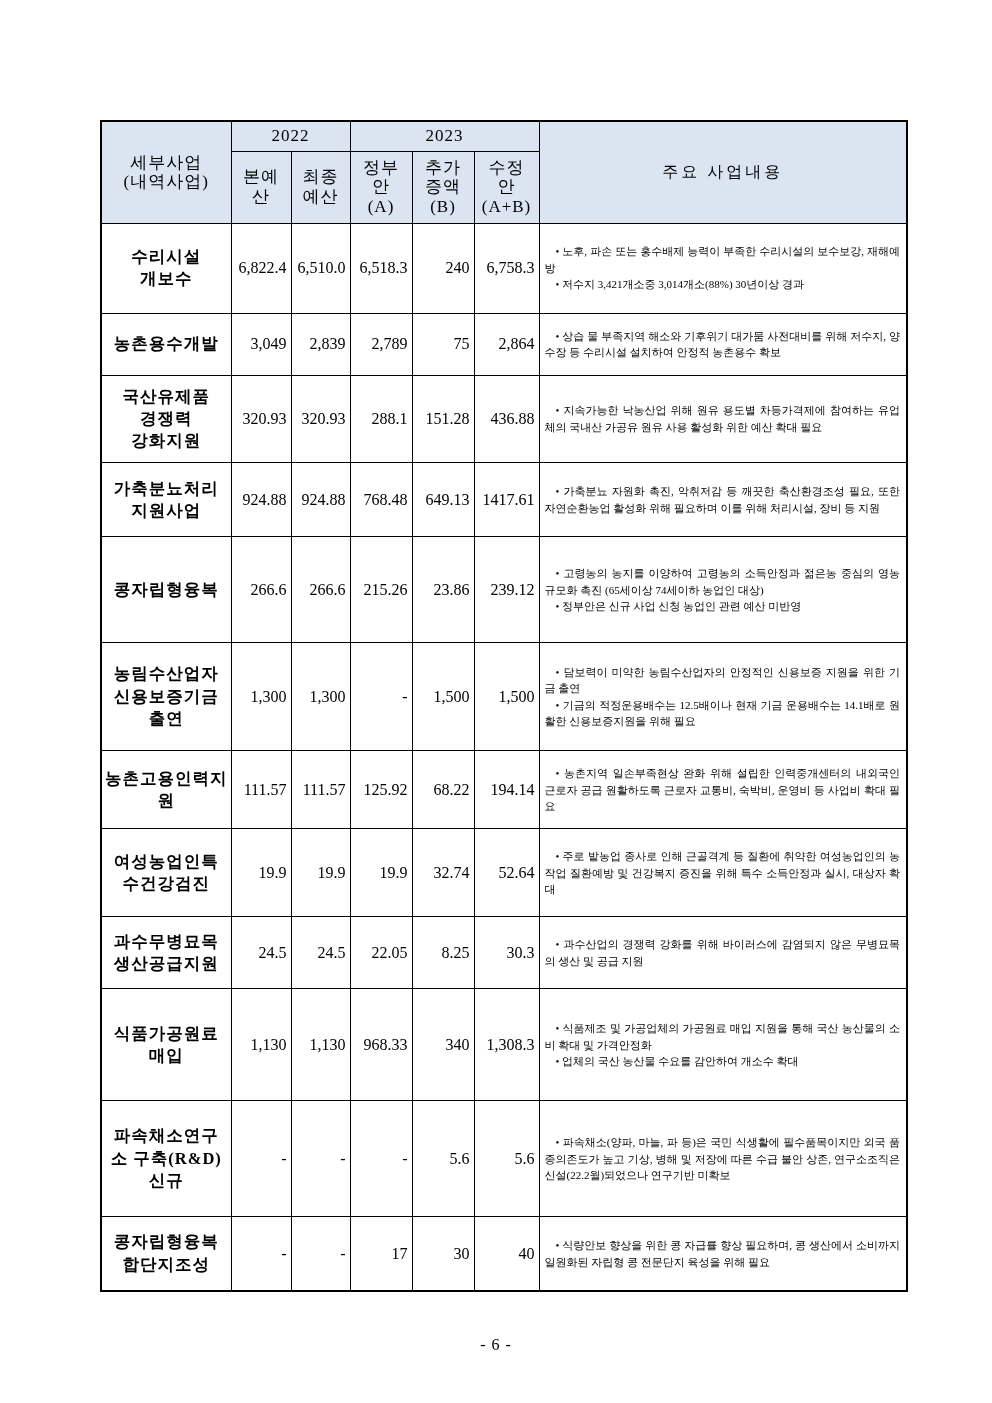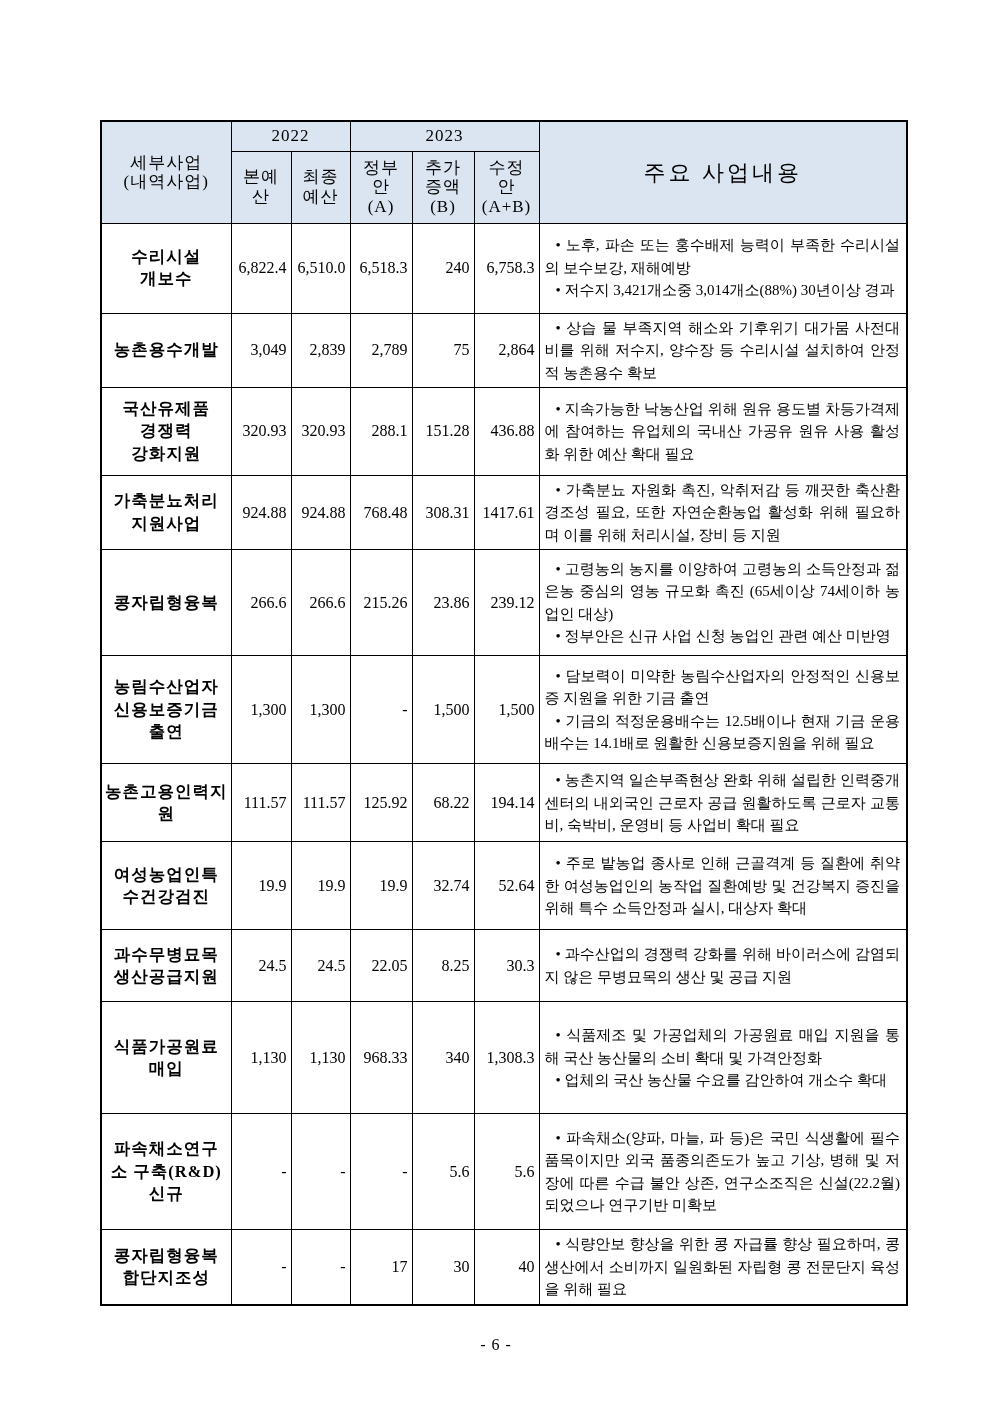--- a/index.html
+++ b/index.html
@@ -27,42 +27,42 @@
     font-weight: normal;
     text-align: center;
     vertical-align: middle;
     white-space: pre-line;
     font-size: 17px;
     line-height: 1.15;
     letter-spacing: 1px;
   }
   thead tr.group-row { height: 30px; }
   thead tr.sub-row { height: 72px; }
-  thead th.main-col { font-size: 22px; letter-spacing: 3px; }
+  thead th.main-col { font-size: 16px; letter-spacing: 3px; }
 
   td.name {
     text-align: center;
     vertical-align: middle;
     font-weight: bold;
     white-space: pre-line;
     font-size: 16.5px;
     line-height: 1.35;
     letter-spacing: 1px;
     padding: 10px 1px;
   }
   td.num {
     text-align: right;
     vertical-align: middle;
     font-size: 16px;
     padding: 2px 4px 2px 1px;
     font-family: "Liberation Serif", "DejaVu Serif", serif;
   }
   td.content {
     vertical-align: middle;
-    font-size: 15px;
+    font-size: 11px;
     padding: 3px 6px 3px 5px;
     line-height: 1.5;
   }
   .bullet {
     text-indent: 11px;
     text-align: justify;
   }
   .footer {
     position: absolute;
     left: 0; right: 0;
@@ -148,21 +148,21 @@
           <td class="content">
             <div class="bullet">• 지속가능한 낙농산업 위해 원유 용도별 차등가격제에 참여하는 유업체의 국내산 가공유 원유 사용 활성화 위한 예산 확대 필요</div>
           </td>
         </tr>
         <tr style="height: 74px;">
           <td class="name">가축분뇨처리
 지원사업</td>
           <td class="num">924.88</td>
           <td class="num">924.88</td>
           <td class="num">768.48</td>
-          <td class="num">308.31</td>
+          <td class="num">649.13</td>
           <td class="num">1417.61</td>
           <td class="content">
             <div class="bullet">• 가축분뇨 자원화 촉진, 악취저감 등 깨끗한 축산환경조성 필요, 또한 자연순환농업 활성화 위해 필요하며 이를 위해 처리시설, 장비 등 지원</div>
           </td>
         </tr>
         <tr style="height: 106px;">
           <td class="name">콩자립형융복</td>
           <td class="num">266.6</td>
           <td class="num">266.6</td>
           <td class="num">215.26</td>

